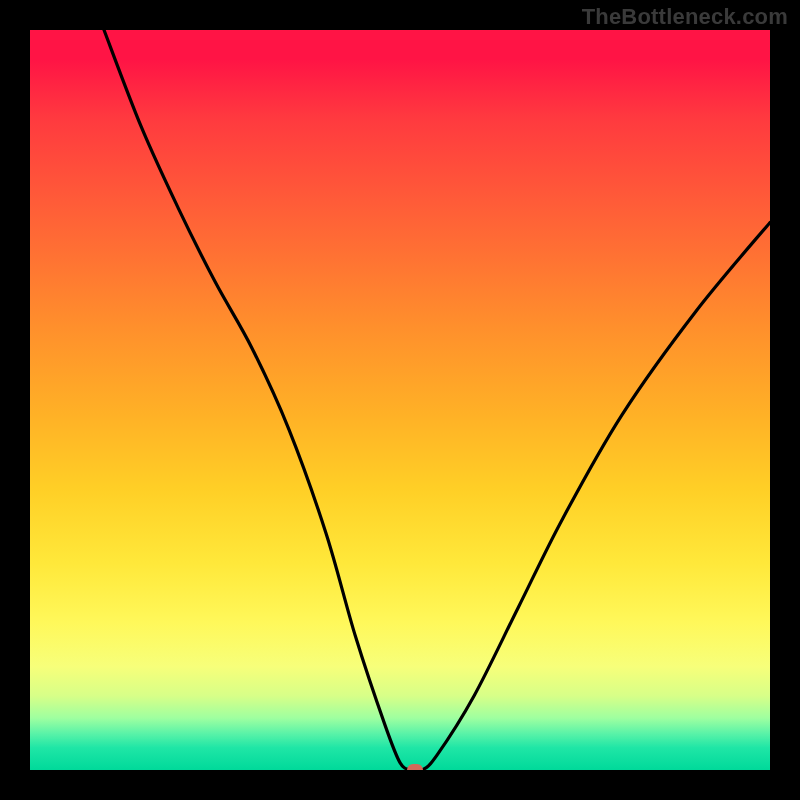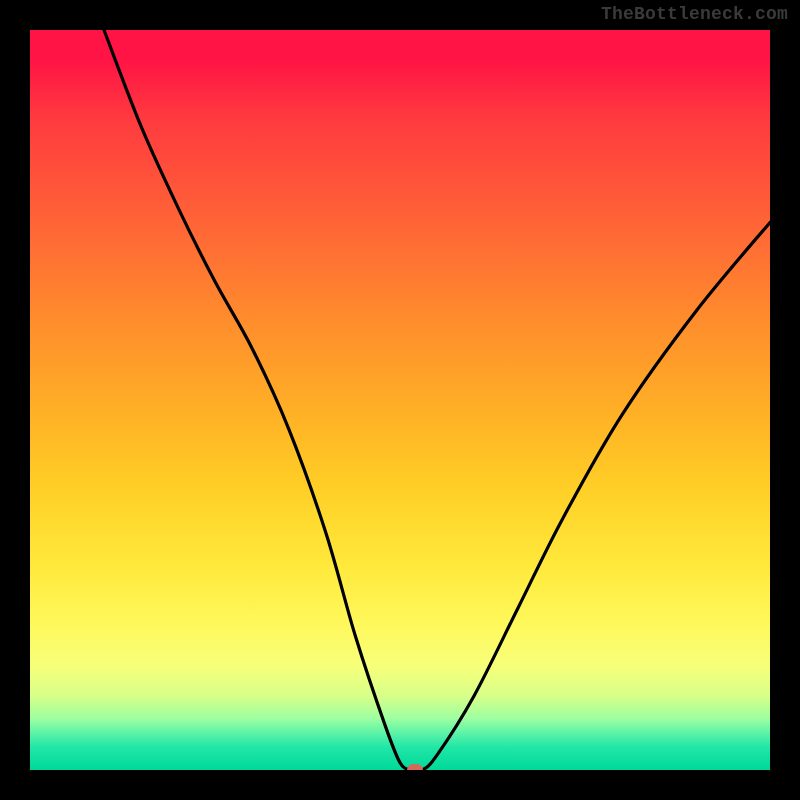--- a/index.html
+++ b/index.html
@@ -14,25 +14,24 @@
     position: relative;
     width: 800px;
     height: 800px;
     background: #000;
   }
   .watermark {
     position: absolute;
     top: 4px;
     right: 12px;
     color: #3a3a3a;
-    font-size: 18px;
+    font-size: 22px;
     font-weight: 600;
     letter-spacing: 0.2px;
     z-index: 5;
-    font-family: Liberation Mono, monospace;
   }
   .plot-area {
     position: absolute;
     left: 30px;
     top: 30px;
     width: 740px;
     height: 740px;
     overflow: hidden;
   }
   .gradient {

